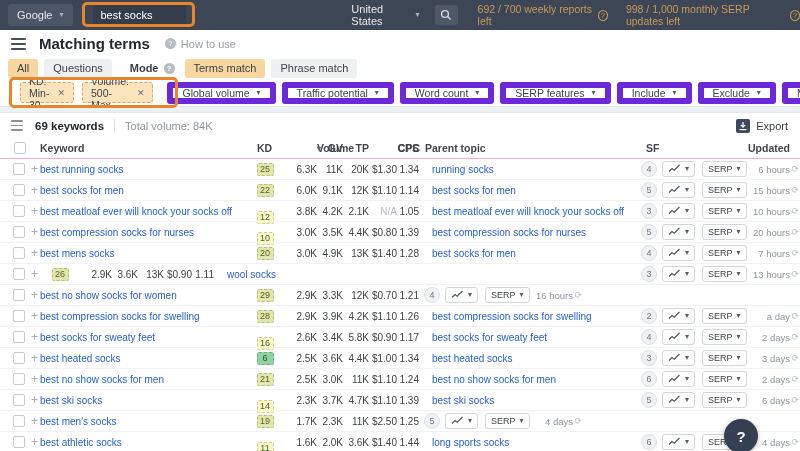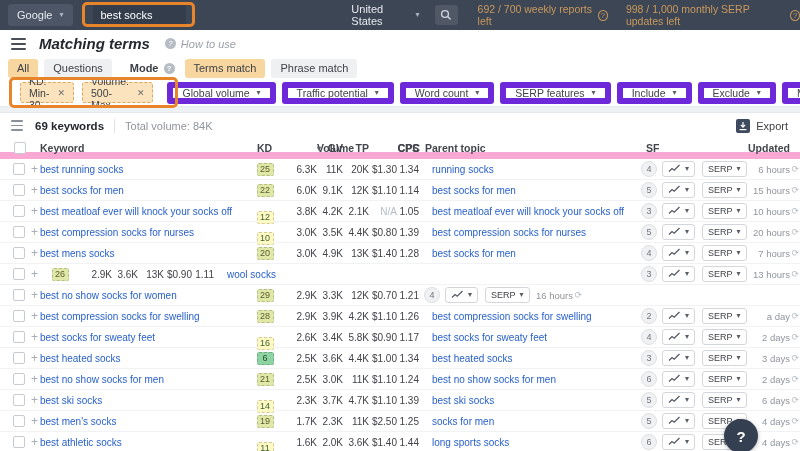--- a/index.html
+++ b/index.html
@@ -19,21 +19,21 @@
   .caret { font-size:8px; color:#aab2c0; line-height:1; }
   .caret.dark { color:#5a5f66; }
   .oicon { width:11px; height:11px; border-radius:50%; border:1px solid #c9995c; color:#c9995c; font-size:7.5px; display:inline-flex; align-items:center; justify-content:center; }
 
   
   .annot { position:absolute; border:3px solid #e8842a; border-radius:5px; z-index:9; pointer-events:none; }
   .annot-query { left:82px; top:2px; width:113px; height:25px; }
   .annot-filters { left:9px; top:77px; width:169px; height:31px; }
 
   
-  .rheader { position:absolute; top:30px; left:0; width:749px; height:27px; display:flex; align-items:center; padding-left:11px;font-style:italic; }
+  .rheader { position:absolute; top:30px; left:0; width:749px; height:27px; display:flex; align-items:center; padding-left:11px; }
   .hamb { display:inline-flex; flex-direction:column; gap:3px; cursor:pointer; }
   .hamb i { display:block; width:15px; height:2px; background:#4a4f57; border-radius:1px; }
   .rtitle { margin-left:13px; font-size:15px; font-weight:bold; color:#24282e; }
   .howto { margin-left:15px; display:flex; align-items:center; gap:5px; color:#9aa0a8; font-size:11px; cursor:pointer; }
   .qicon { width:11px; height:11px; border-radius:50%; background:#b6bcc4; color:#fff; font-size:7.5px; display:inline-flex; align-items:center; justify-content:center; flex:0 0 auto; }
 
   
   .tabsrow { position:absolute; top:57px; left:0; width:800px; height:22px; display:flex; align-items:center; padding-left:8px; font-size:11px; }
   .pill { height:19px; display:inline-flex; align-items:center; padding:0 9px; border-radius:3px; background:#eff0f2; color:#3f4248; margin-right:6px; cursor:pointer; }
   .pill.sel { background:#f7d6a0; }
@@ -50,21 +50,21 @@
 
   
   .toolbar { position:absolute; top:113px; left:0; width:800px; height:25px; display:flex; align-items:center; padding:0 12px 0 11px; }
   .hamb2 i { width:12px; height:1.5px; background:#8a9099; }
   .kwcount { margin-left:12px; font-size:11.5px; font-weight:bold; color:#24282e; }
   .tdiv { width:1px; height:14px; background:#e0e3e7; margin:0 10px; }
   .totalvol { font-size:11px; color:#8f959d; }
   .export { margin-left:auto; display:flex; align-items:center; gap:6px; font-size:11px; color:#3b3f45; cursor:pointer; }
 
   
-  .thead { position:absolute; top:138px; left:0; width:800px; height:21px; border-bottom:7px solid #f9a8d4; font-size:10.5px; font-weight:bold; color:#42464c; }
+  .thead { position:absolute; top:138px; left:0; width:800px; height:21px; border-bottom:1px solid #f9a8d4; font-size:10.5px; font-weight:bold; color:#42464c; }
   .thead span { position:absolute; top:0; line-height:21px; white-space:nowrap; }
   .cb { display:inline-block; width:12px; height:12px; border:1px solid #c6cbd1; border-radius:2px; background:#fff; cursor:pointer; }
   .thead .h-cb { left:14px; top:4px; line-height:normal; }
   .rows { position:absolute; top:159px; left:0; width:800px; }
   .trow { display:flex; align-items:center; height:21px; border-bottom:1px solid #f0f2f4; font-size:10px; color:#3f4248; }
   .c-check { width:40px; display:flex; align-items:center; padding-left:13px; gap:6px; flex:0 0 auto; }
   .plus { color:#a8aeb6; font-size:12px; line-height:1; cursor:pointer; }
   .c-kw { width:205px; flex:0 0 auto; overflow:hidden; white-space:nowrap; }
   a.lnk { color:#2961c9; text-decoration:none; cursor:pointer; }
   .c-kd { width:40px; flex:0 0 auto; display:flex; justify-content:center; }
@@ -605,21 +605,20 @@
         </span>
         <span class="c-kw"><a class="lnk">best men's socks</a></span>
         <span class="c-kd">
           <span class="kdb kd-mid">19</span>
         </span>
         <span class="num c-vol">1.7K</span>
         <span class="num c-gv">2.3K</span>
         <span class="num c-tp">11K</span>
         <span class="num c-cpc">$2.50</span>
         <span class="num c-cps">1.25</span>
-        <span class="c-parent"><a class="lnk">socks for men</a></span>
         <span class="c-sf">
           <span class="sfb">5</span>
         </span>
         <span class="c-chart"><span class="mini">
             <span><svg width="13" height="9" viewBox="0 0 13 9">
                 <polyline points="1,7.5 4,4.5 6.2,6.2 11.5,1" fill="none" stroke="#555b63" stroke-width="1.3"></polyline>
               </svg></span>
             <span class="caret dark">▾</span>
           </span></span>
         <span class="c-serp"><span class="mini">

